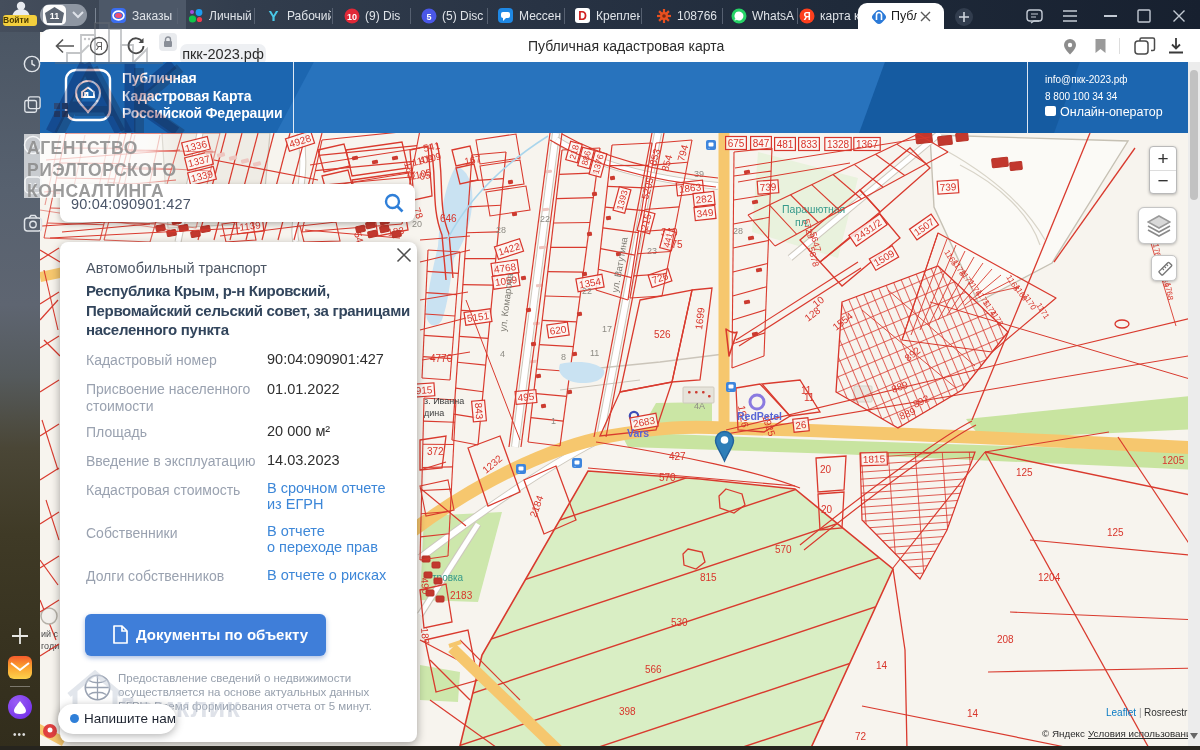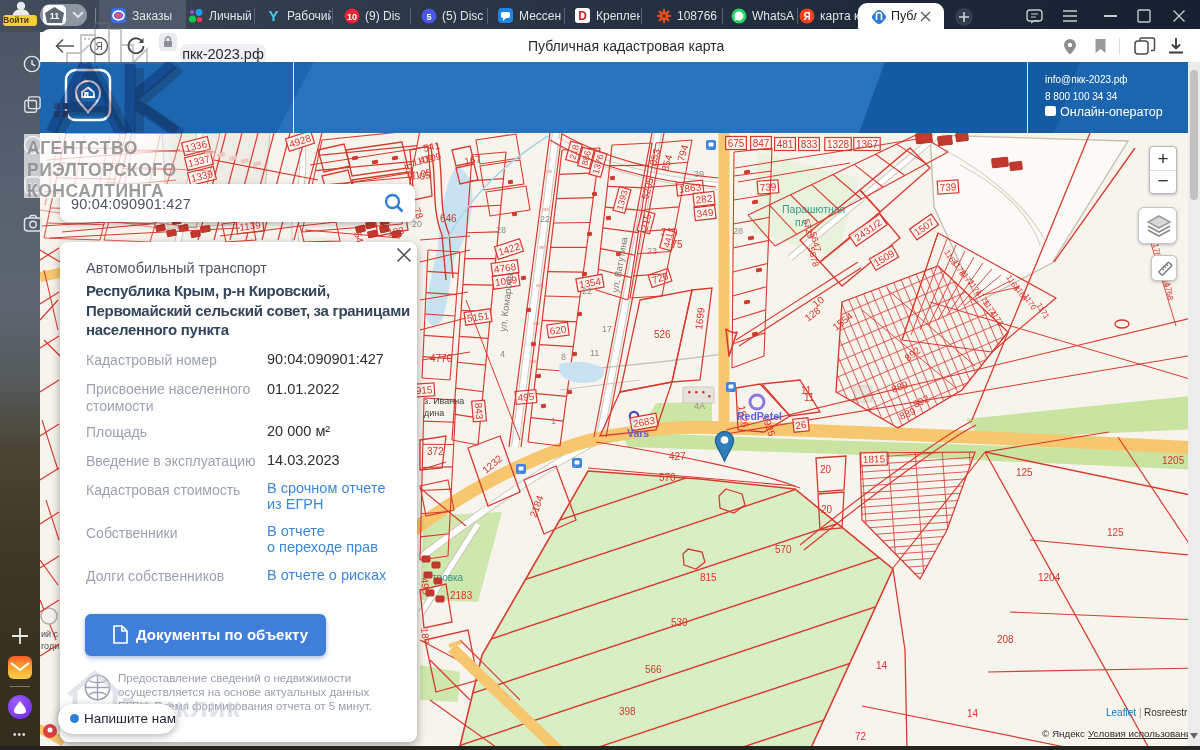--- a/index.html
+++ b/index.html
@@ -839,20 +839,21 @@
 </div>
 <svg class="abs" style="left:54px;top:68px" width="60" height="56" viewBox="0 0 60 56">
   <rect x="12" y="2" width="44" height="50" rx="10" stroke="#fff" stroke-width="2.4" fill="none"></rect>
   <path d="M34,44 C27,36 22,32 22,25 a12,12 0 1 1 24,0 C46,32 41,36 34,44 Z" stroke="#fff" stroke-width="2.2" fill="none"></path>
   <path d="M28,29 v-5 l6,-4.5 l6,4.5 v5 Z M31,29 v-4 h2.5 v4" stroke="#fff" stroke-width="1.8" fill="none"></path>
   <rect x="0" y="35" width="6" height="6" fill="#2c4a78"></rect>
         <rect x="8" y="35" width="6" height="6" fill="#2c4a78"></rect>
   <rect x="0" y="43" width="6" height="6" fill="#2c4a78"></rect>
         <rect x="8" y="43" width="6" height="6" fill="#2c4a78"></rect>
 </svg>
+<div class="abs" style="left:122px;top:70px;color:#fff;font-size:14px;font-weight:bold;line-height:17.5px;letter-spacing:-0.2px">Публичная<br>Кадастровая Карта<br>Российской Федерации</div>
 <div class="abs" style="left:1045px;top:71px;color:#fff;font-size:10px;line-height:17px">info@пкк-2023.рф<br>8 800 100 34 34</div>
 <div class="abs" style="left:1045px;top:106px;width:11px;height:10px;background:#fff;border-radius:2px"></div>
 <div class="abs" style="left:1060px;top:105px;color:#fff;font-size:12.5px">Онлайн-оператор</div>
 
 <div class="abs" style="left:1188px;top:62px;width:12px;height:688px;background:#ececec"></div>
 <div class="abs" style="left:1190px;top:70px;width:8px;height:130px;background:#c2c2c2;border-radius:4px"></div>
 <div class="abs" style="left:1190px;top:733px;width:0;height:0;border-left:4px solid transparent;border-right:4px solid transparent;border-top:6px solid #666"></div>
 
 <div class="abs" style="left:1149px;top:146px;width:28px;height:48px;background:#fff;border:1px solid #b9b9b9;border-radius:4px;box-shadow:0 1px 3px rgba(0,0,0,.25)">
  <div style="height:24px;text-align:center;font-size:19px;line-height:23px;color:#333;border-bottom:1px solid #ddd">+</div>

